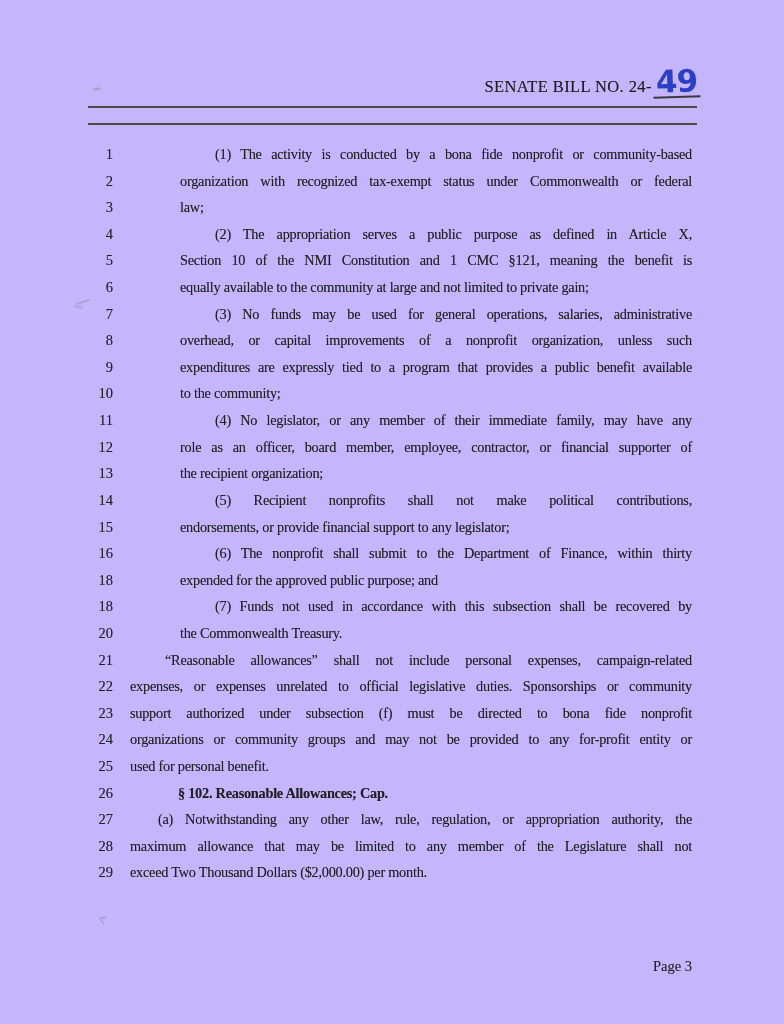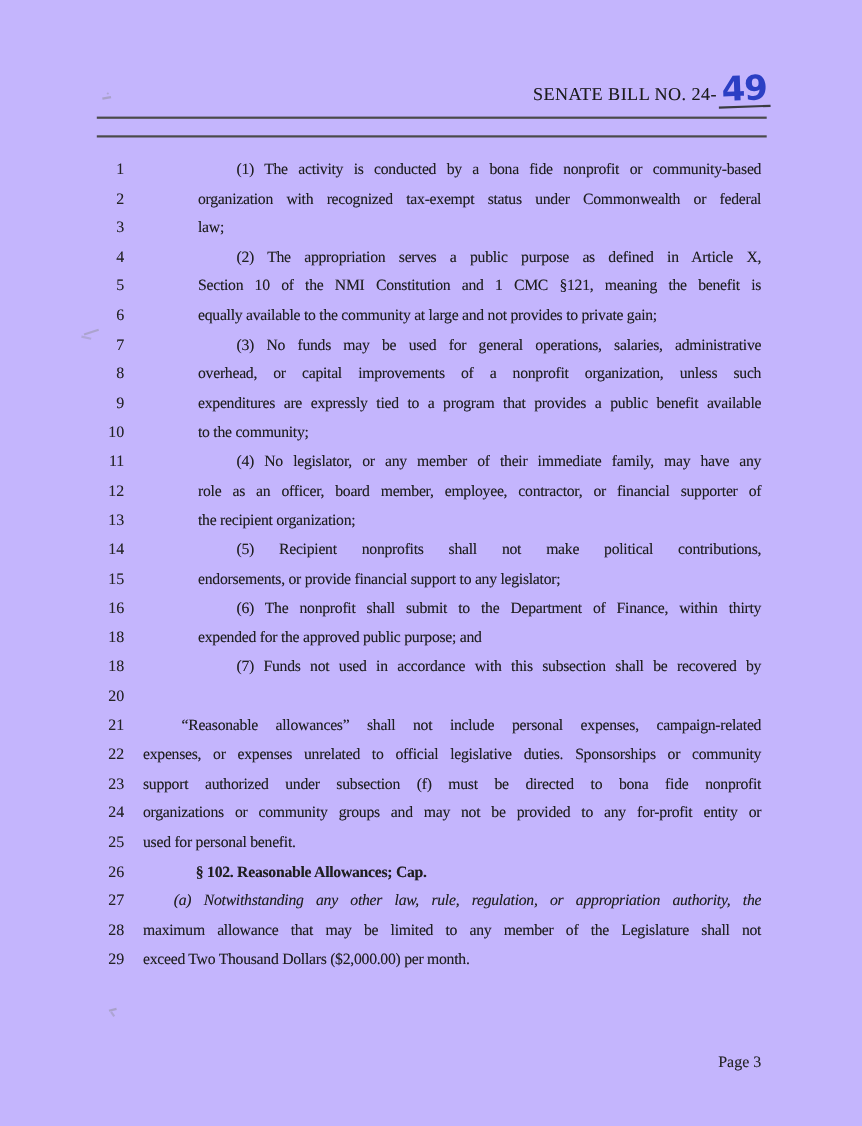--- a/index.html
+++ b/index.html
@@ -38,21 +38,21 @@
     text-shadow:0 0 0.3px rgba(0,0,0,0.3);
   }
   .txt {
     position:absolute; left:130px; width:562px;
     font-size:14.3px; letter-spacing:-0.25px; color:#202020;
     text-shadow:0 0 0.3px rgba(0,0,0,0.35);
   }
   .item-first  { padding-left:85px; width:477px; }
   .item-cont   { padding-left:50px; width:512px; }
   .para-first  { padding-left:35px; width:527px; }
-  .para-a      { padding-left:28px; width:534px;font-style:italic; }
+  .para-a      { padding-left:28px; width:534px; }
   .para-cont   { padding-left:0;    width:562px; }
   .heading     { padding-left:48px; width:514px; font-weight:bold; }
   .j { text-align:justify; text-align-last:justify; }
   
   .footer {
     position:absolute; top:958px; left:130px; width:562px;
     text-align:right; font-size:14.5px; color:#242424;
     text-shadow:0 0 0.3px rgba(0,0,0,0.3);
   }
   
@@ -99,21 +99,21 @@
       <div class="line">
         <span class="num">4</span>
         <span class="txt item-first j">(2) The appropriation serves a public purpose as defined in Article X,</span>
       </div>
       <div class="line">
         <span class="num">5</span>
         <span class="txt item-cont j">Section 10 of the NMI Constitution and 1 CMC §121, meaning the benefit is</span>
       </div>
       <div class="line">
         <span class="num">6</span>
-        <span class="txt item-cont">equally available to the community at large and not provides to private gain;</span>
+        <span class="txt item-cont">equally available to the community at large and not limited to private gain;</span>
       </div>
       <div class="line">
         <span class="num">7</span>
         <span class="txt item-first j">(3) No funds may be used for general operations, salaries, administrative</span>
       </div>
       <div class="line">
         <span class="num">8</span>
         <span class="txt item-cont j">overhead, or capital improvements of a nonprofit organization, unless such</span>
       </div>
       <div class="line">
@@ -151,20 +151,21 @@
       <div class="line">
         <span class="num">18</span>
         <span class="txt item-cont">expended for the approved public purpose; and</span>
       </div>
       <div class="line">
         <span class="num">18</span>
         <span class="txt item-first j">(7) Funds not used in accordance with this subsection shall be recovered by</span>
       </div>
       <div class="line">
         <span class="num">20</span>
+        <span class="txt item-cont">the Commonwealth Treasury.</span>
       </div>
       <div class="line">
         <span class="num">21</span>
         <span class="txt para-first j">“Reasonable allowances” shall not include personal expenses, campaign-related</span>
       </div>
       <div class="line">
         <span class="num">22</span>
         <span class="txt para-cont j">expenses, or expenses unrelated to official legislative duties. Sponsorships or community</span>
       </div>
       <div class="line">

